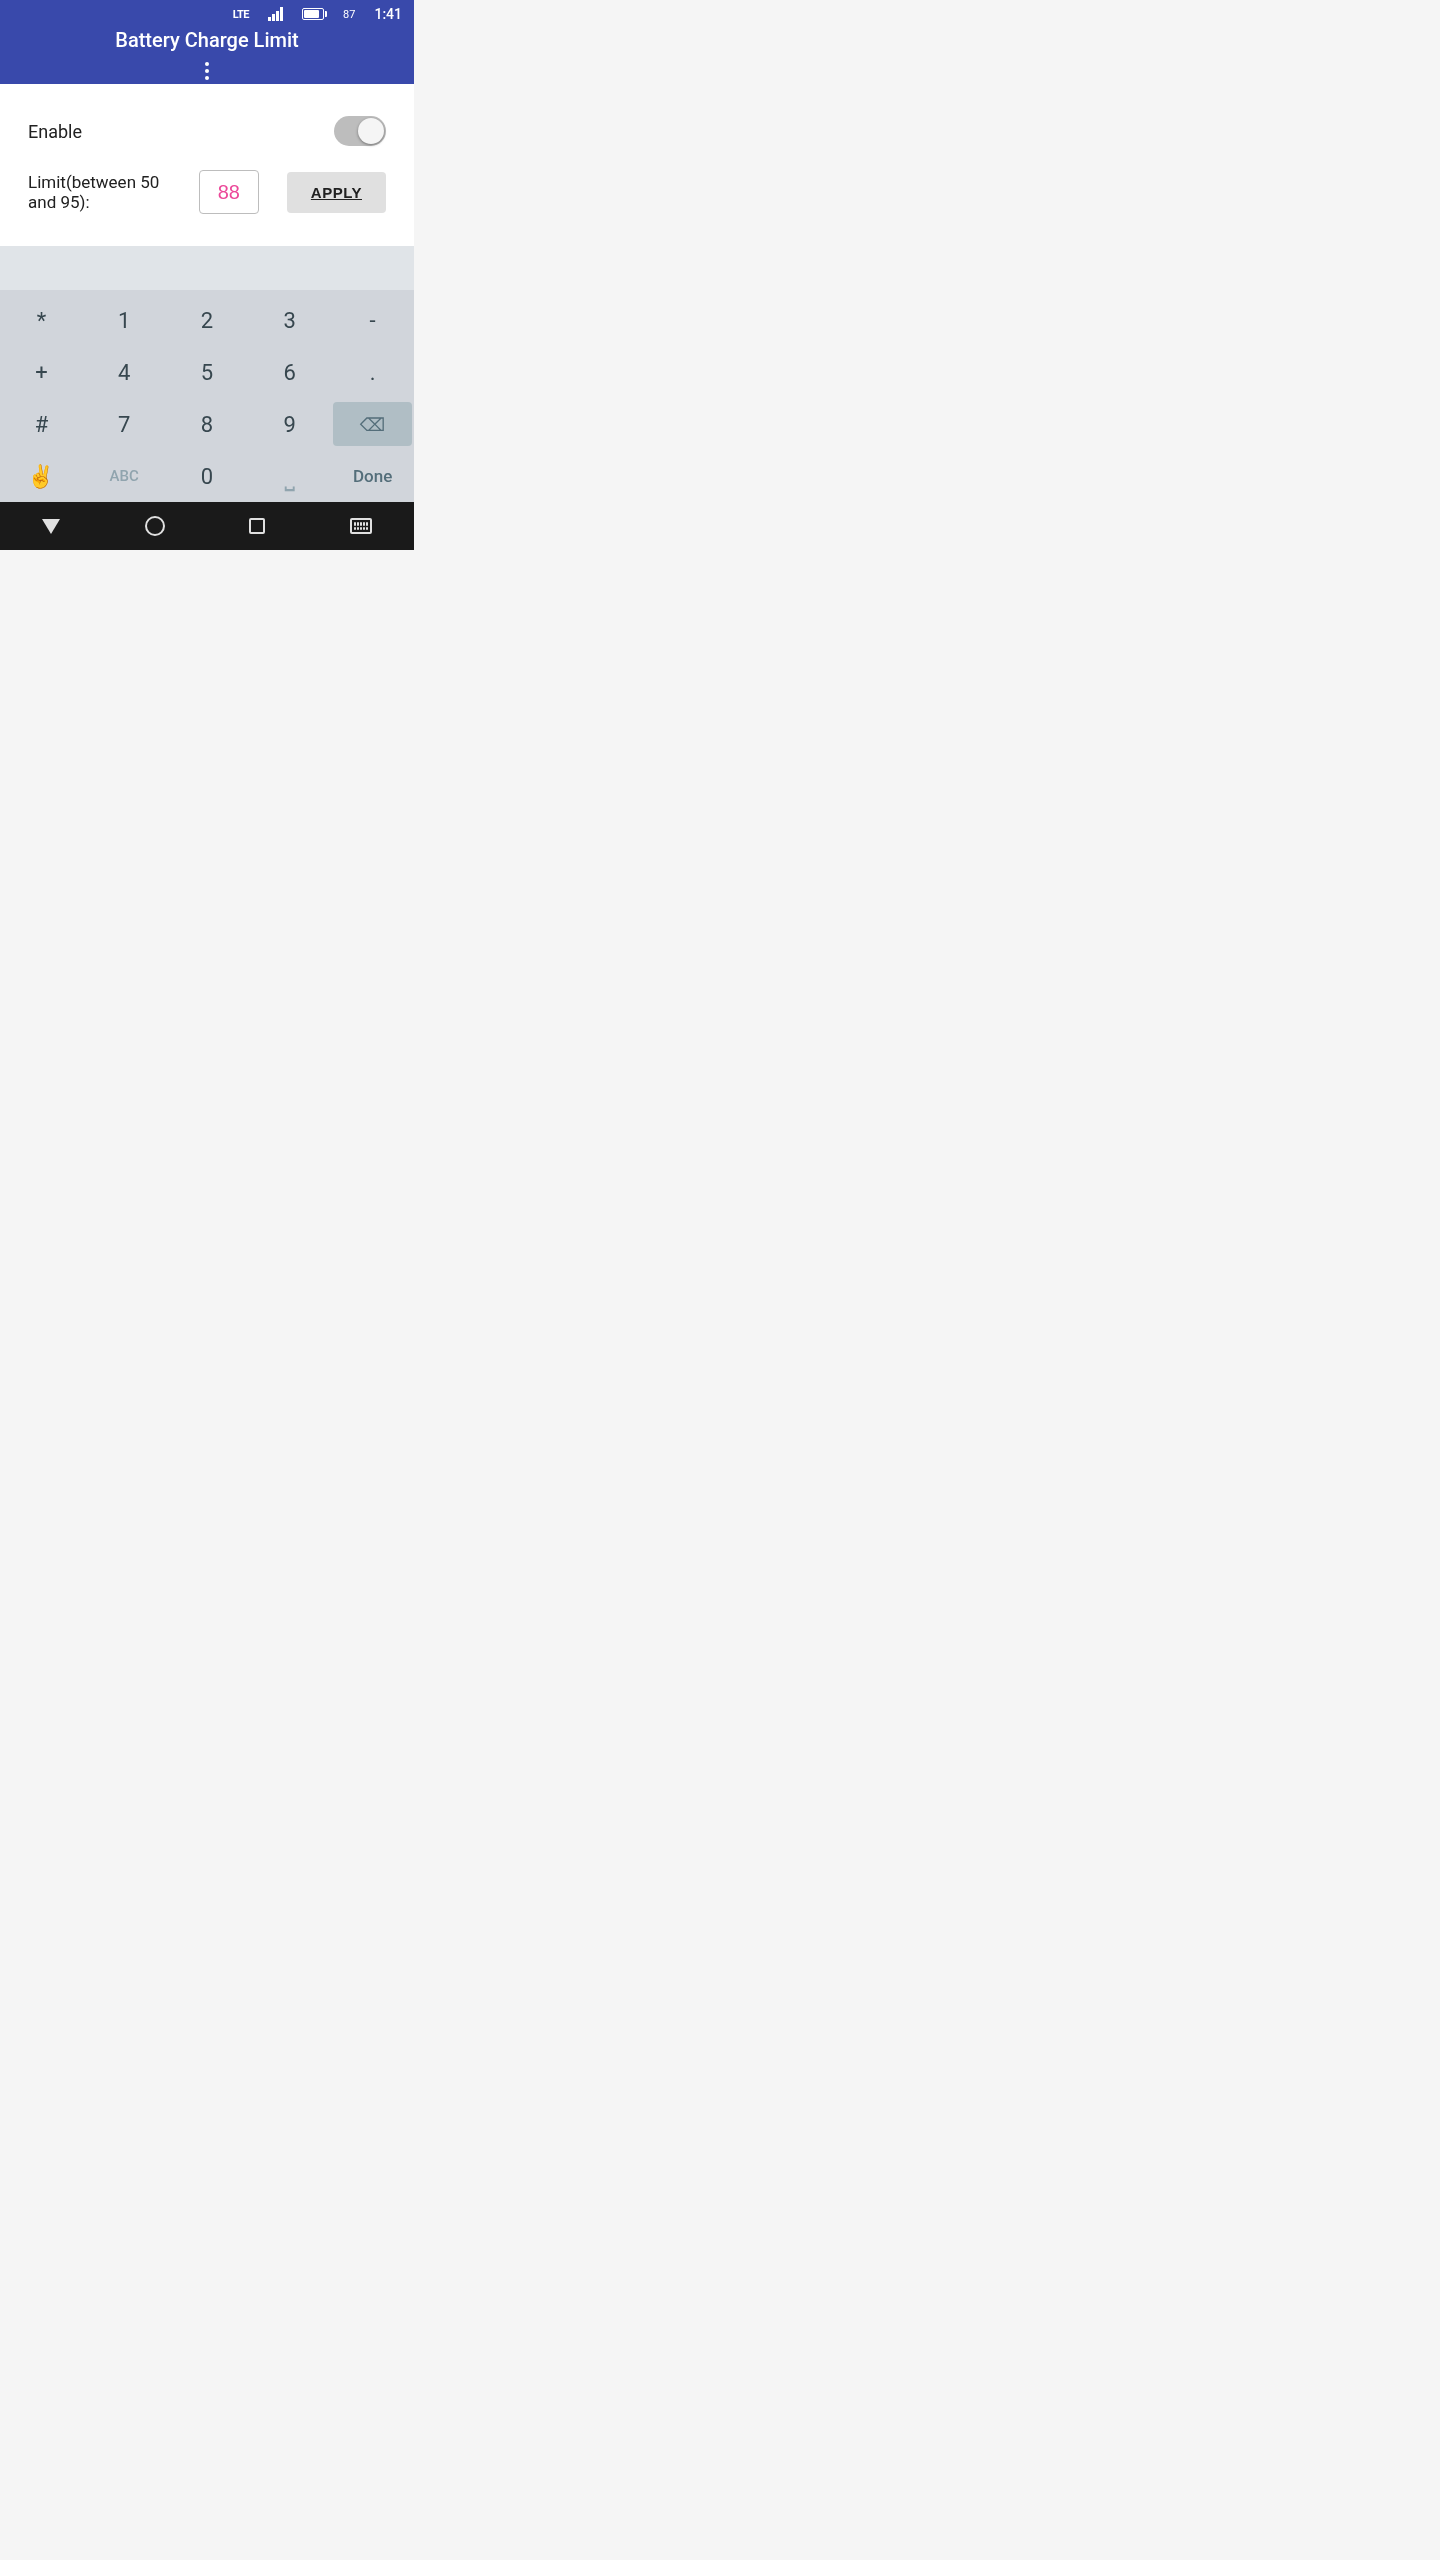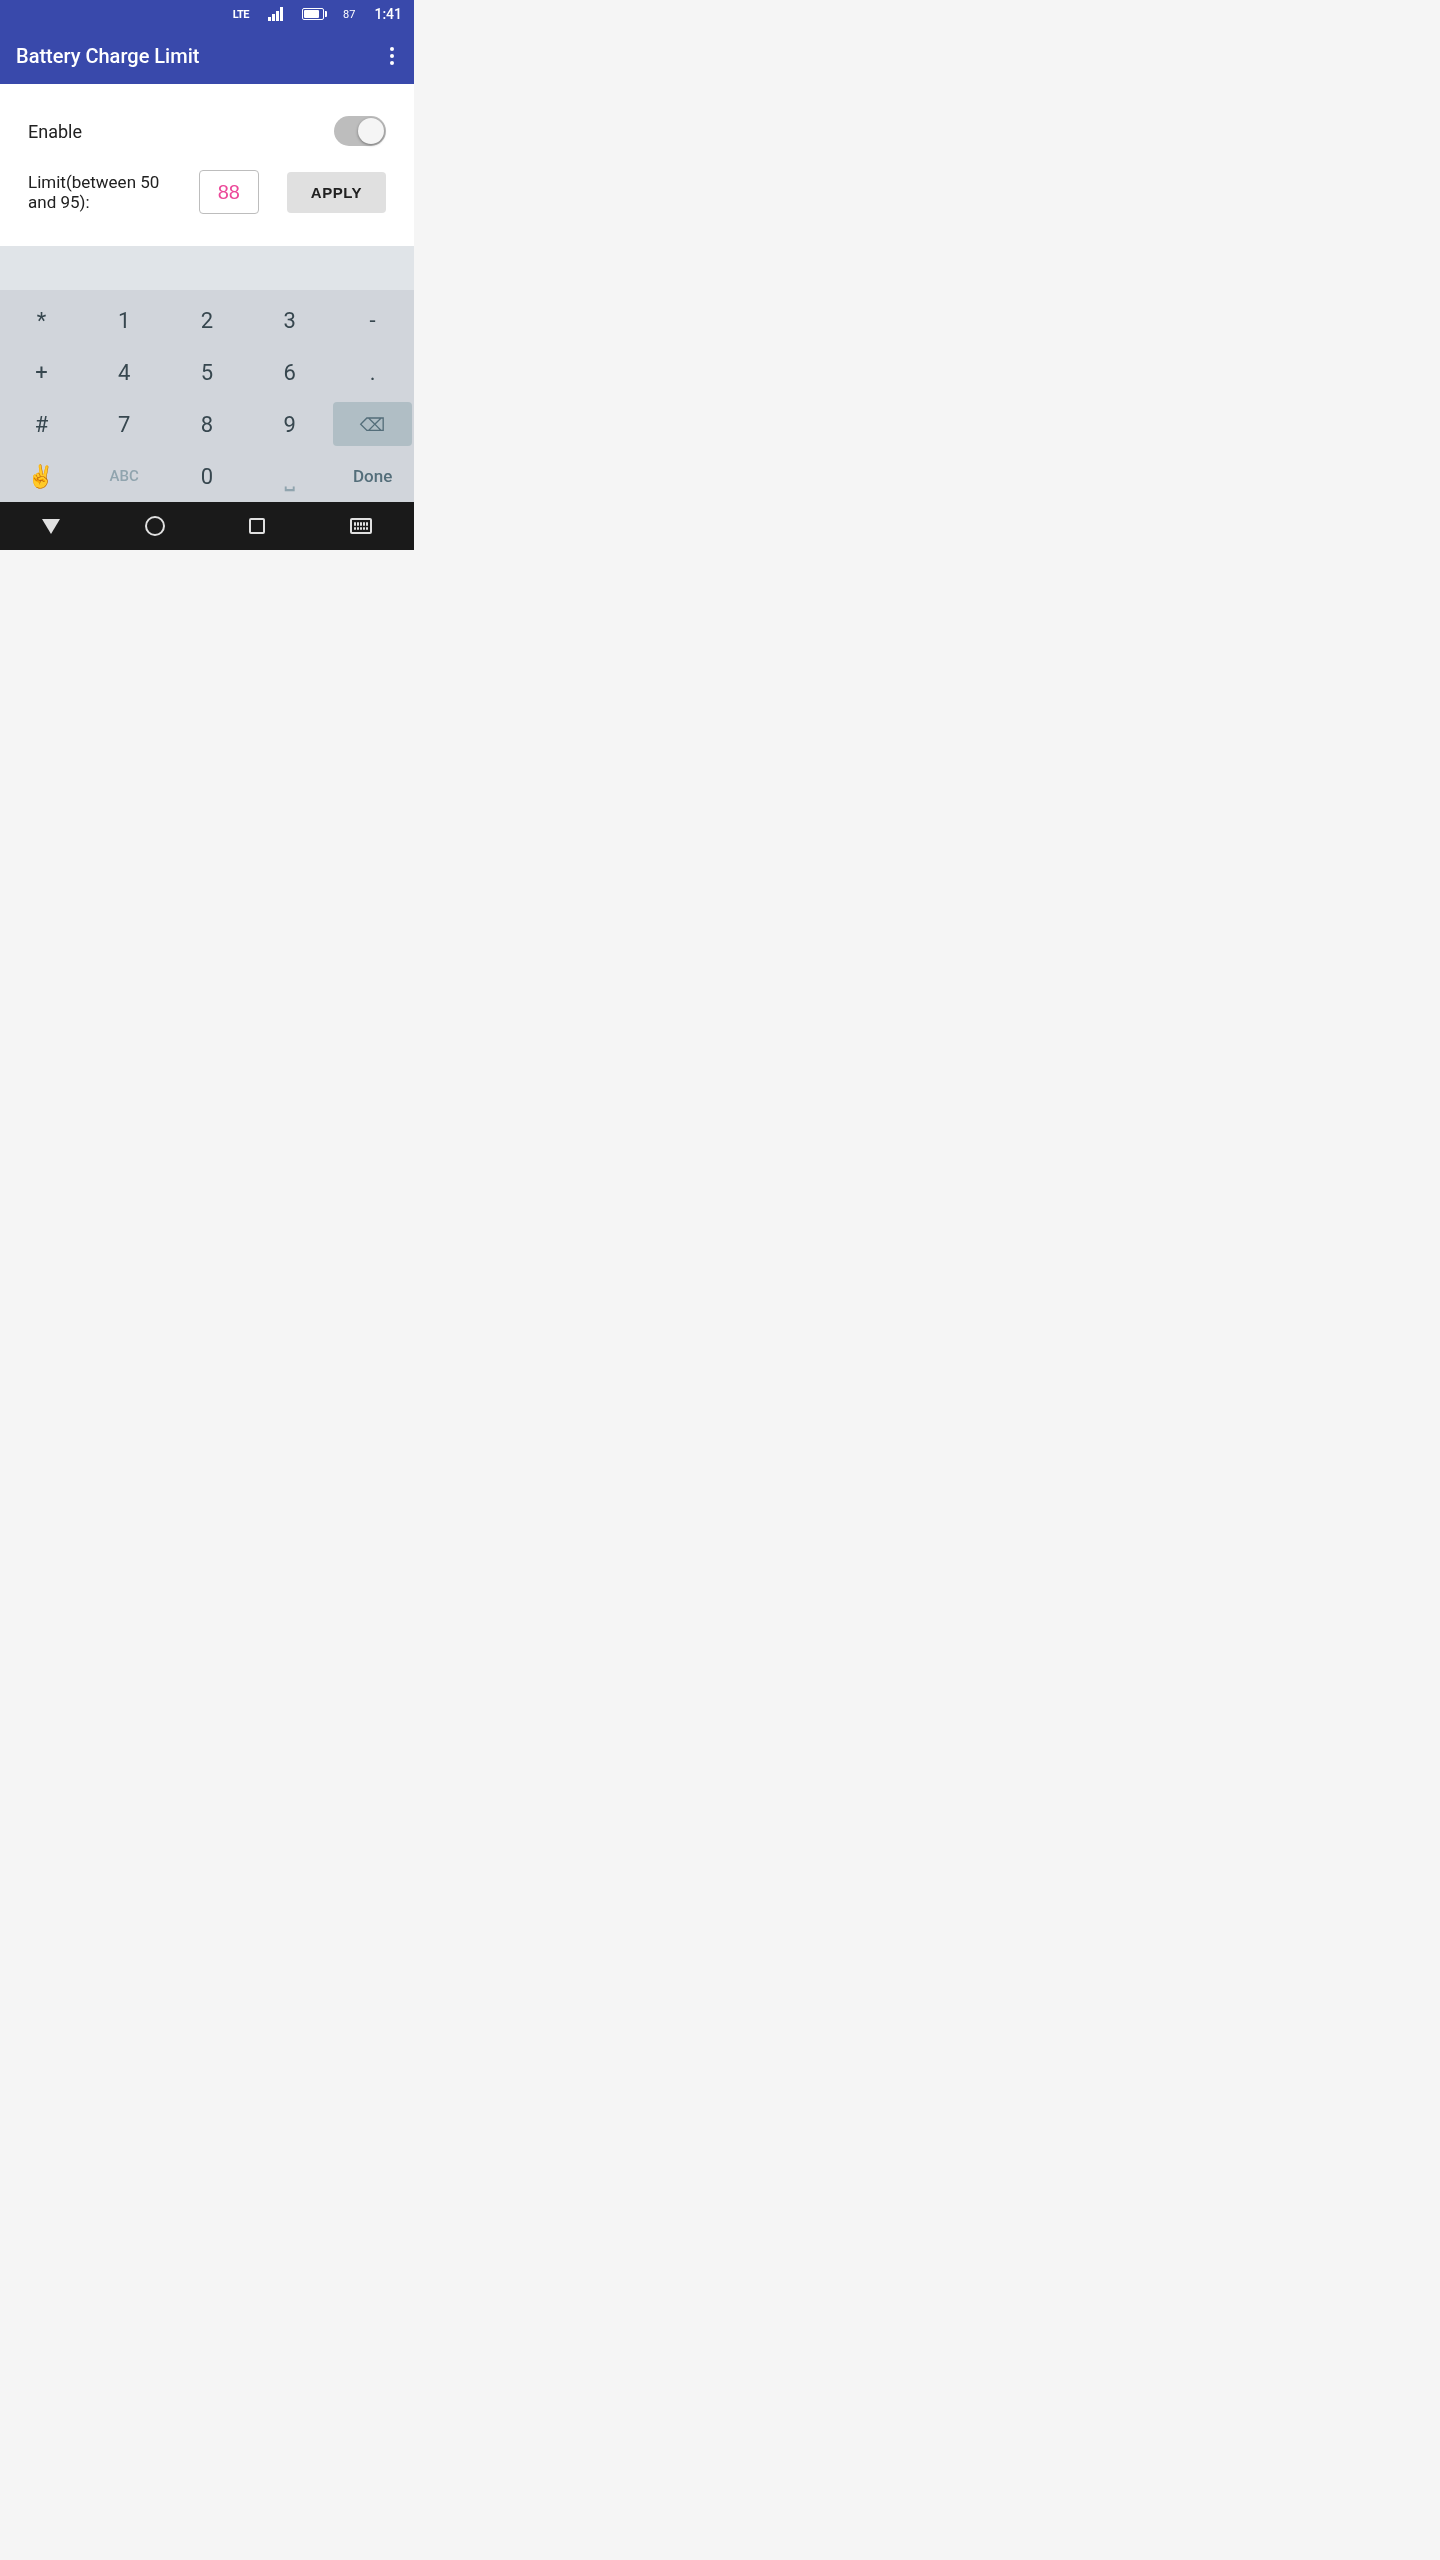--- a/index.html
+++ b/index.html
@@ -83,20 +83,21 @@
     }
 
     
     .app-bar {
       background: #3949ab;
       height: 56px;
       display: flex;
       align-items: center;
       justify-content: space-between;
       padding: 0 16px;
+      flex-direction: column;
     }
     .app-title {
       color: white;
       font-size: 20px;
       font-weight: 500;
     }
     .overflow-menu-btn {
       color: white;
       font-size: 24px;
       cursor: pointer;
@@ -179,20 +180,21 @@
       margin-left: auto;
       background: #e0e0e0;
       border: none;
       border-radius: 4px;
       padding: 12px 24px;
       font-size: 15px;
       font-weight: bold;
       color: #212121;
       cursor: pointer;
       letter-spacing: 0.5px;
+      text-decoration: underline;
     }
 
     
     .status-row {
       padding: 12px 0;
       font-size: 18px;
       color: #212121;
     }
     .status-value {
       color: #9e9e9e;

